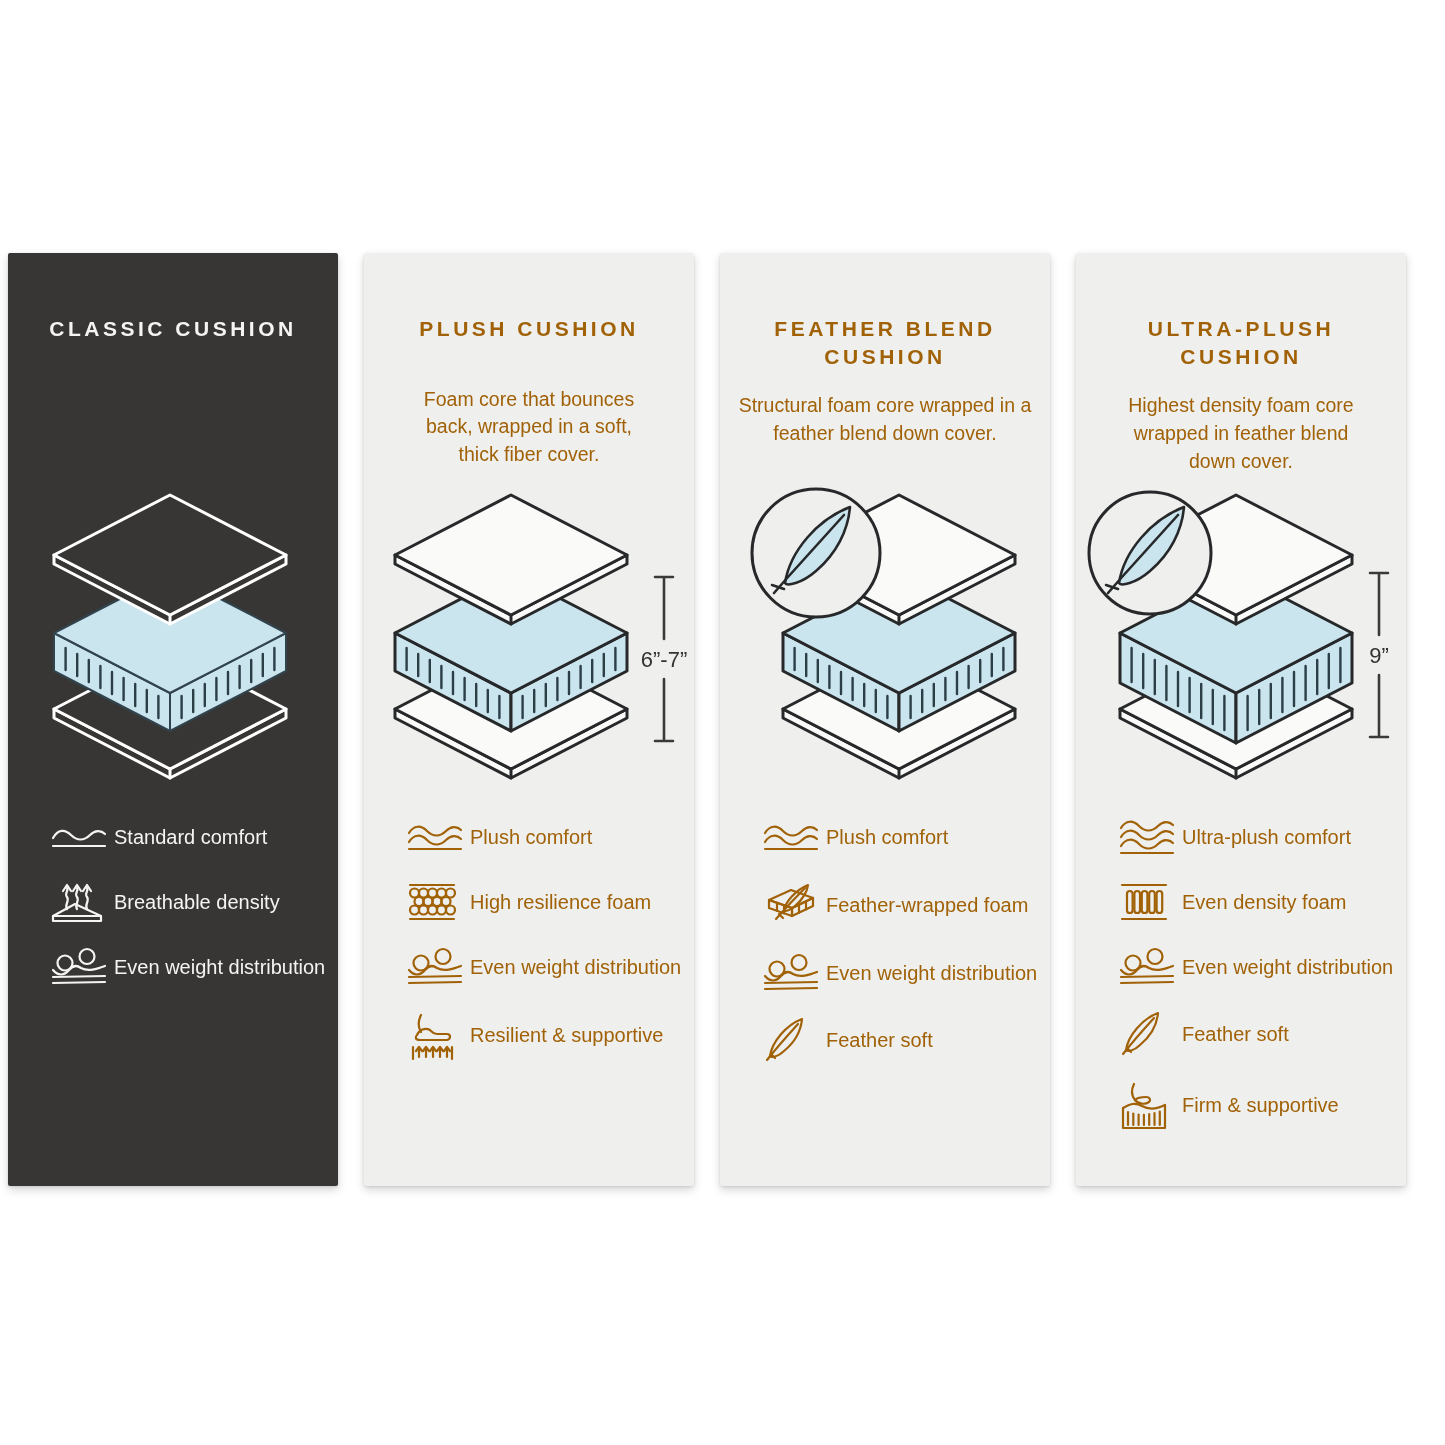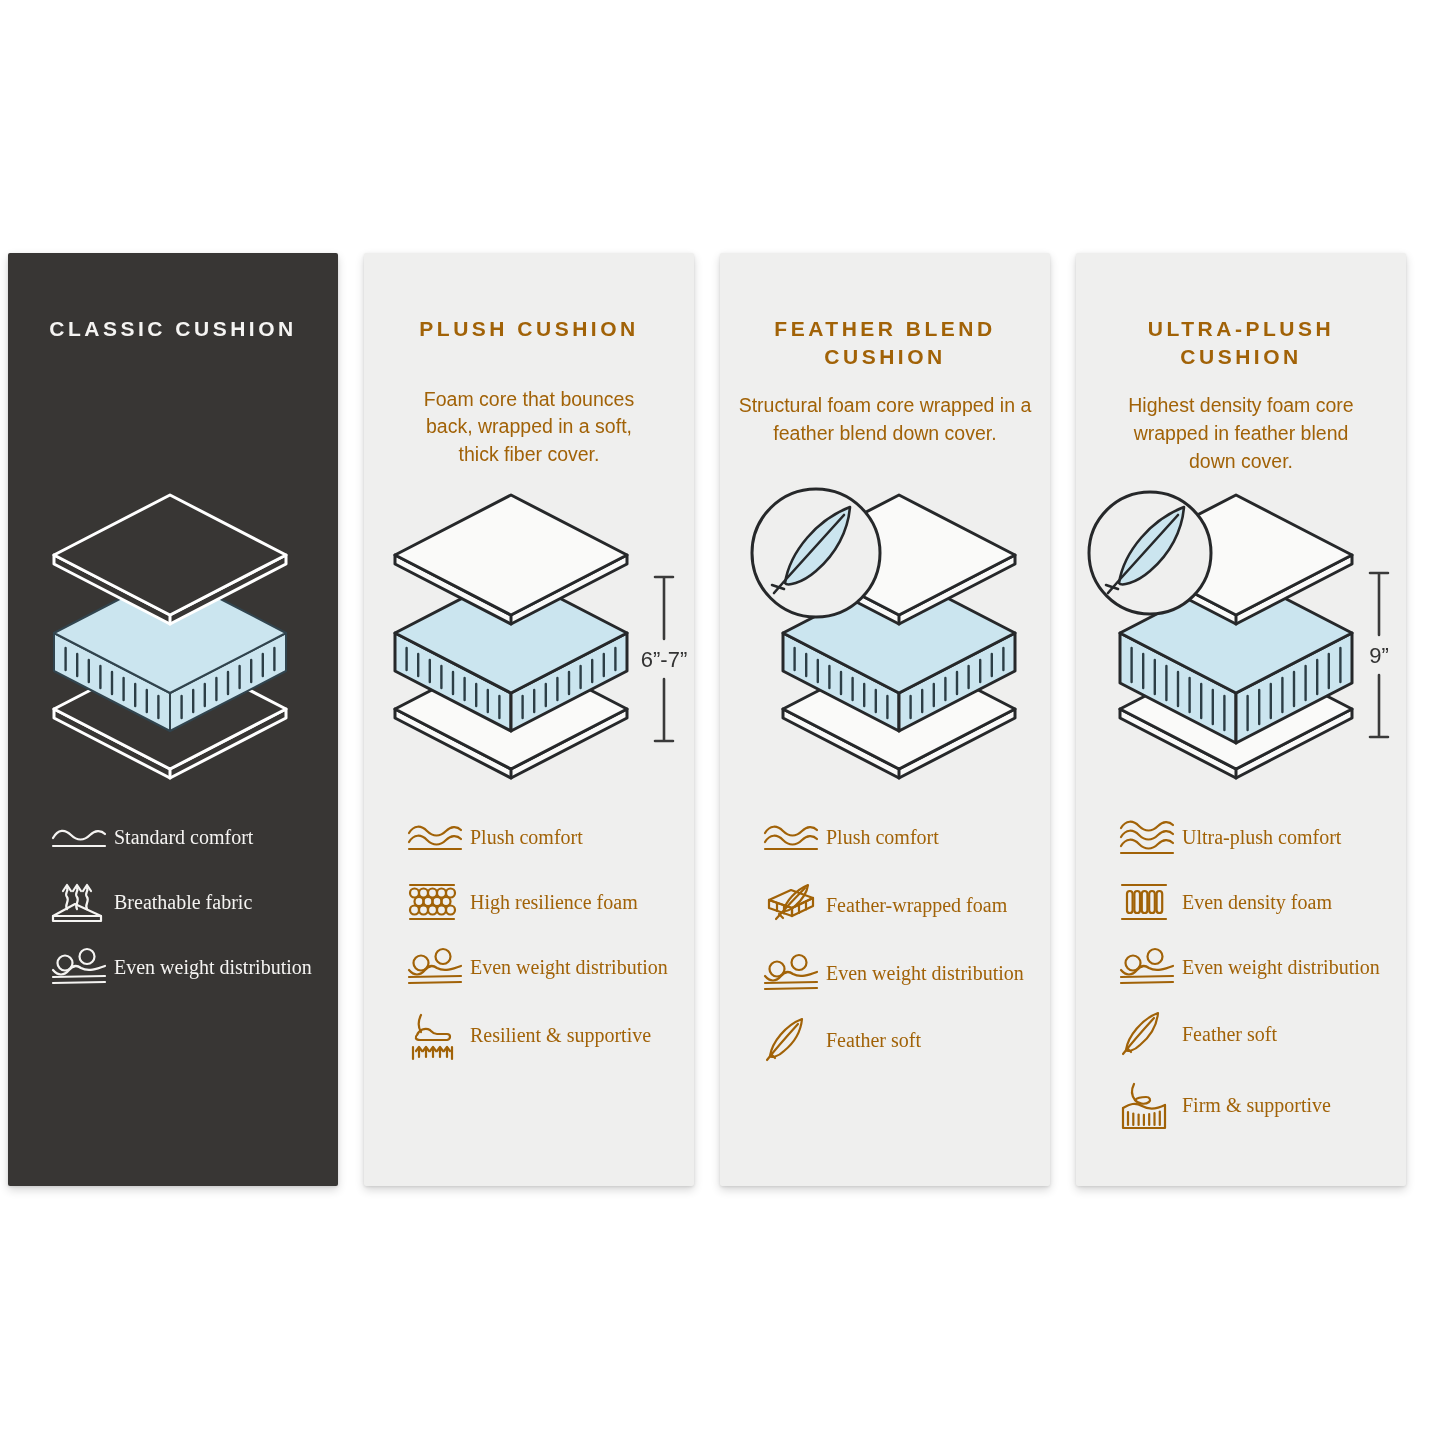--- a/index.html
+++ b/index.html
@@ -19,21 +19,21 @@
     margin:0 auto;max-width:250px;text-align:center;
     font-size:21px;font-weight:700;letter-spacing:3.5px;line-height:1.32;
   }
   .desc{margin:22px auto 0;text-align:center;font-size:19.5px;line-height:1.42;}
   .panel:nth-child(1) .desc{max-width:195px;}
   .panel:nth-child(2) .desc{max-width:228px;margin-top:43px;}
   .panel:nth-child(3) .desc{max-width:295px;}
   .panel:nth-child(4) .desc{max-width:248px;}
   .figure{height:312px;}
   .figure svg{display:block;margin:0 auto;}
-  .features{list-style:none;margin:0;padding:22px 6px 0 42px;font-family:Liberation Serif, serif;}
+  .features{list-style:none;margin:0;padding:22px 6px 0 42px;}
   .feature{display:flex;align-items:center;margin-bottom:20px;min-height:44px;}
   .f-icon{flex:0 0 64px;width:64px;display:flex;justify-content:flex-start;align-items:center;}
   .f-icon svg{stroke:currentColor;fill:none;stroke-width:2.2;stroke-linecap:round;stroke-linejoin:round;}
   .f-label{font-size:20px;line-height:1.3;}
   .icon-defs{position:absolute;width:0;height:0;overflow:hidden;}
   .cushion text{font-family:"Liberation Sans", sans-serif;}
 </style>
 </head>
 <body>
 
@@ -167,21 +167,21 @@
             </svg>
           </span>
     <span class="f-label">Standard comfort</span>
   </li>
         <li class="feature">
     <span class="f-icon">
             <svg viewBox="0 0 54 46" width="54" height="46">
               <use href="#i-breathe"></use>
             </svg>
           </span>
-    <span class="f-label">Breathable fabric</span>
+    <span class="f-label">Breathable density</span>
   </li>
         <li class="feature">
     <span class="f-icon">
             <svg viewBox="0 0 58 40" width="58" height="40">
               <use href="#i-even"></use>
             </svg>
           </span>
     <span class="f-label">Even weight distribution</span>
   </li>
       </ul>

